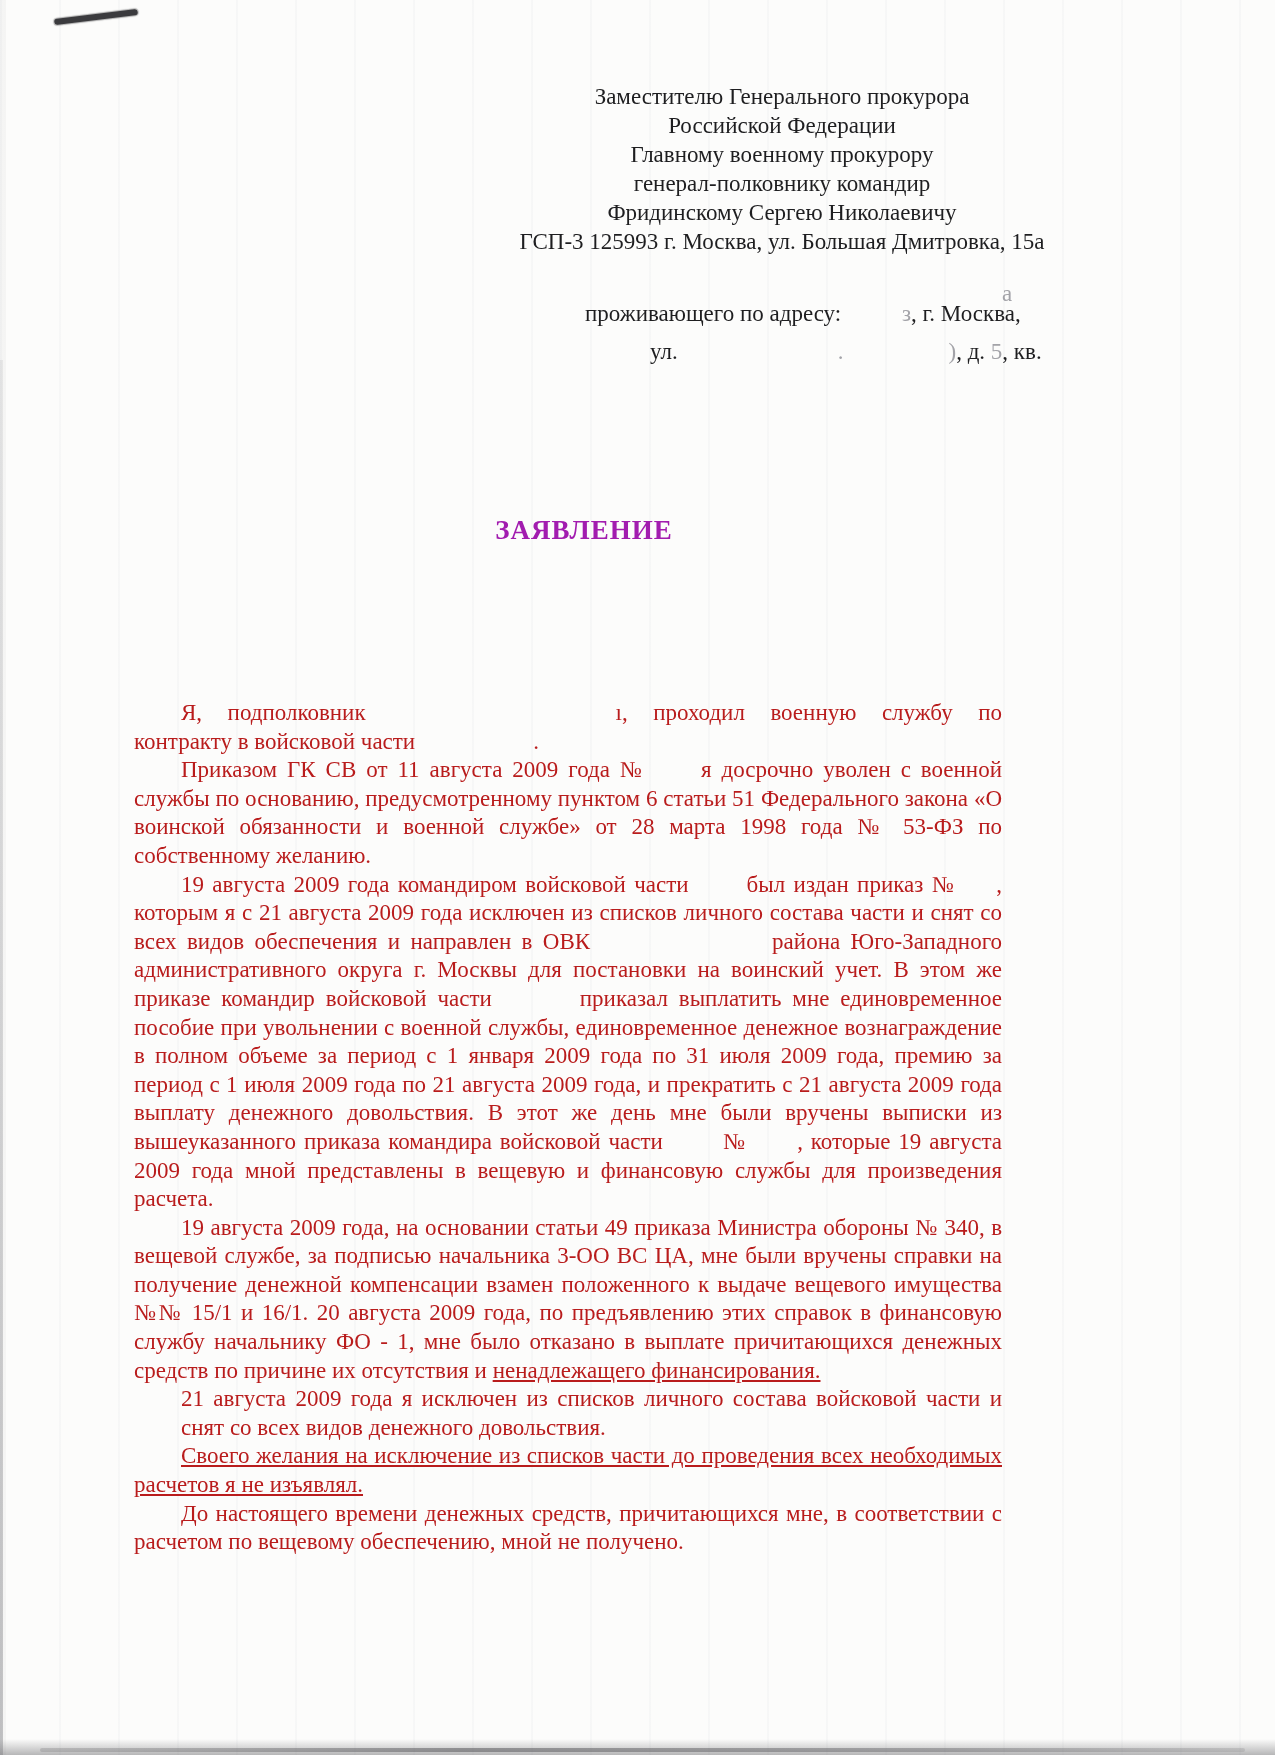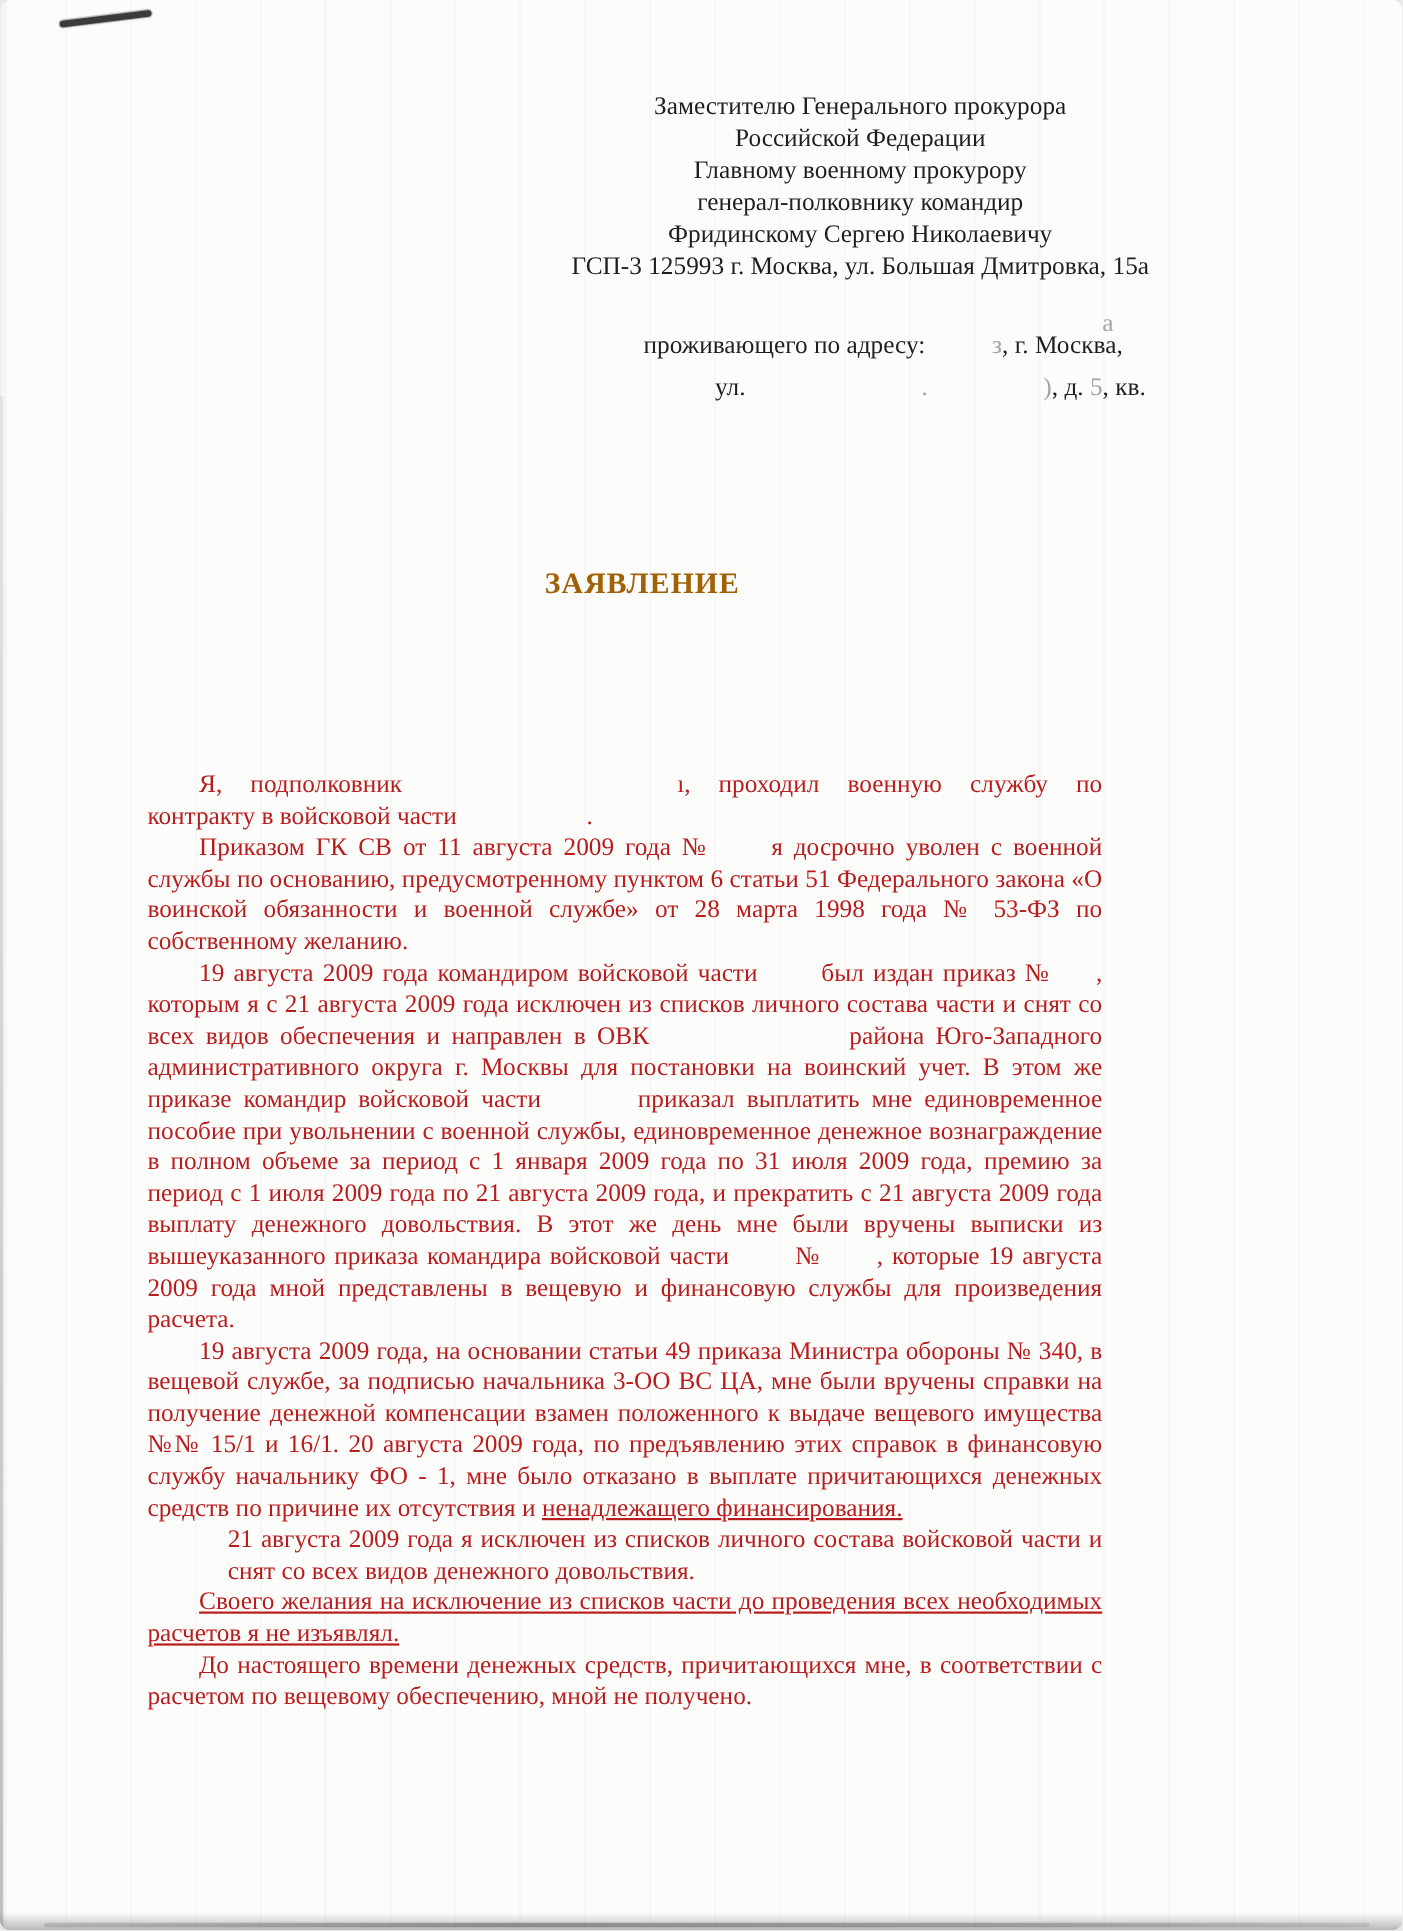--- a/index.html
+++ b/index.html
@@ -4,21 +4,20 @@
 <style>
   html,body{margin:0;padding:0;background:#e8e8e8;}
   .page{
     position:relative;
     width:1275px;height:1755px;
     margin:0 auto;
     background:#fcfcfb;
     overflow:hidden;
     font-family:"Liberation Serif","DejaVu Serif",serif;
     color:#222;
-    border-radius:10px;
   }
   
   .streaks{
     position:absolute;inset:0;pointer-events:none;
     background:
       repeating-linear-gradient(90deg, rgba(140,150,165,0.05) 0 2px, transparent 2px 59px),
       linear-gradient(90deg, rgba(150,150,150,0.07) 0 6px, transparent 6px);
   }
   
   .pen-mark{
@@ -29,30 +28,30 @@
   .recipient{
     position:absolute;left:462px;top:82px;width:640px;
     text-align:center;font-size:23px;line-height:29px;color:#1e1e20;
   }
   .applicant-line{position:absolute;font-size:23px;color:#1e1e20;white-space:nowrap;}
   .al0{left:1002px;top:281px;}
   .al1{left:585px;top:301px;}
   .al2{left:650px;top:339px;}
   .title-block{
     position:absolute;left:150px;top:514px;width:868px;text-align:center;
-    font-weight:700;color:#a16207;
+    font-weight:700;color:#a21caf;
   }
   .doc-title{font-size:27px;letter-spacing:1px;line-height:32px;}
   .subtitle-line{font-size:24px;line-height:37px;}
   .body-text{
     position:absolute;left:134px;top:699px;width:868px;
     font-size:23px;line-height:28.6px;text-align:justify;color:#b91c1c;
   }
   .body-text p{margin:0;text-indent:47px;}
-  .body-text p.block-indent{margin-left:73px;text-indent:0;}
+  .body-text p.block-indent{margin-left:47px;text-indent:0;}
   .b{font-weight:400;}
   .u{text-decoration:underline;}
   .faint{color:#a3a3a8;}
   .gap{display:inline-block;height:2px;}
   .edge-left{
     position:absolute;left:0;top:360px;bottom:0;width:3px;
     background:linear-gradient(to bottom, rgba(110,110,115,.10), rgba(110,110,115,.38));
   }
   .edge-bottom{
     position:absolute;left:0;right:0;bottom:0;height:16px;

